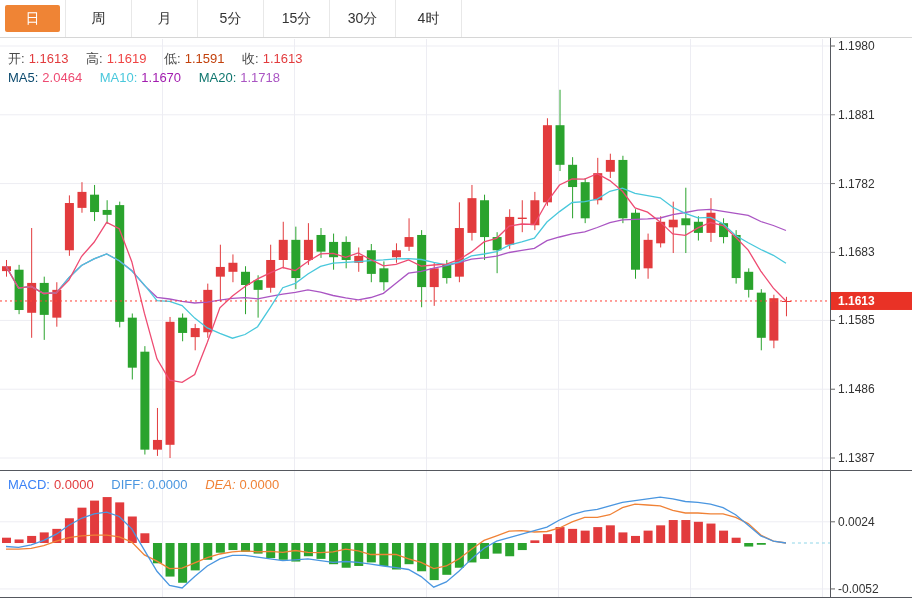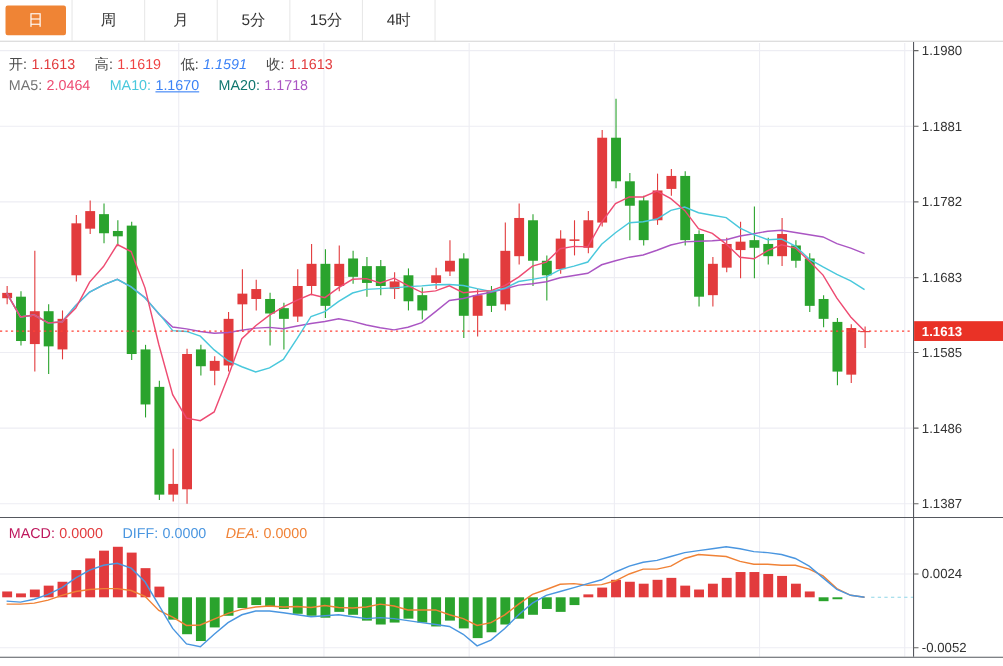--- a/index.html
+++ b/index.html
@@ -28,37 +28,40 @@
     <div class="tab">
       <span>月</span>
     </div>
     <div class="tab">
       <span>5分</span>
     </div>
     <div class="tab">
       <span>15分</span>
     </div>
     <div class="tab">
+      <span>30分</span>
+    </div>
+    <div class="tab">
       <span>4时</span>
     </div>
   </div>
 
 <div class="legend" style="top:50px">
   <span class="lbl">开:</span><span class="gap" style="color: rgb(226, 59, 61);">1.1613</span>
   <span class="lbl">高:</span><span class="gap" style="color: #ef4444;">1.1619</span>
-  <span class="lbl">低:</span><span class="gap" style="color: #3b82f6; font-style: italic;">1.1591</span>
+  <span class="lbl">低:</span><span class="gap" style="color: #c2410c;">1.1591</span>
   <span class="lbl">收:</span><span style="color: rgb(226, 59, 61);">1.1613</span>
 </div>
 <div class="legend" style="top:70px">
-  <span style="color: #737373;">MA5:</span><span class="gap" style="color: rgb(238, 75, 114);">2.0464</span>
-  <span style="color: rgb(73, 200, 220);">MA10:</span><span class="gap" style="color: #3b82f6; text-decoration: underline;">1.1670</span>
+  <span style="color: #0c4a6e;">MA5:</span><span class="gap" style="color: rgb(238, 75, 114);">2.0464</span>
+  <span style="color: rgb(73, 200, 220);">MA10:</span><span class="gap" style="color: #a21caf;">1.1670</span>
   <span style="color: #0f766e;">MA20:</span><span style="color: rgb(170, 85, 195);">1.1718</span>
 </div>
 <div class="legend" style="top:477px">
-  <span style="color: #be185d; text-align: right;">MACD:</span><span class="gap" style="color: rgb(226, 59, 61);">0.0000</span>
+  <span style="color: #3b82f6; text-align: right;">MACD:</span><span class="gap" style="color: rgb(226, 59, 61);">0.0000</span>
   <span style="color: rgb(74, 150, 224);">DIFF:</span><span class="gap" style="color: rgb(74, 150, 224);">0.0000</span>
   <span style="color: rgb(240, 130, 54); font-style: italic;">DEA:</span><span style="color: rgb(240, 130, 54);">0.0000</span>
 </div>
 
 <svg id="chart" width="912" height="605">
     <g>
       <line x1="162.5" y1="39" x2="162.5" y2="597" stroke="#ededf3" stroke-width="1"></line>
       <line x1="294.5" y1="39" x2="294.5" y2="597" stroke="#ededf3" stroke-width="1"></line>
       <line x1="426.5" y1="39" x2="426.5" y2="597" stroke="#ededf3" stroke-width="1"></line>
       <line x1="558.5" y1="39" x2="558.5" y2="597" stroke="#ededf3" stroke-width="1"></line>

